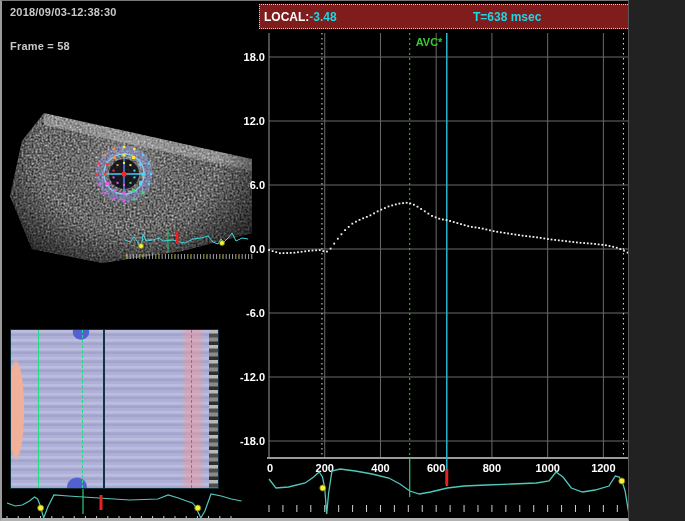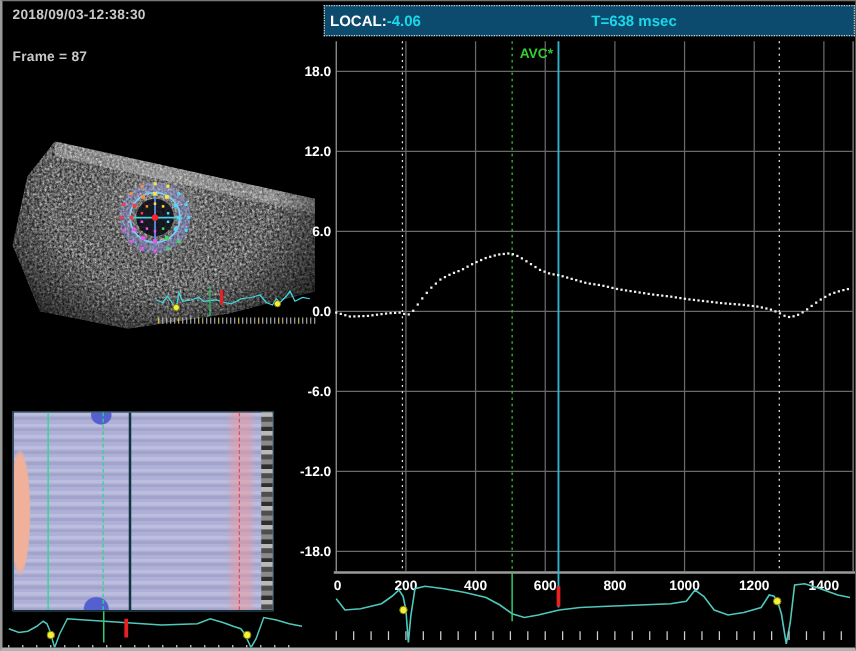--- a/index.html
+++ b/index.html
@@ -1,17 +1,17 @@
 <!DOCTYPE html>
 <html><head>
 <meta charset="utf-8">
 <style>
   html,body{margin:0;padding:0;background:#222;}
   *{box-sizing:border-box;}
-  .screen{position:relative;width:685px;height:521px;background:#000;overflow:hidden;
+  .screen{position:relative;width:629px;height:521px;background:#000;overflow:hidden;
     border-top:1px solid #777;border-left:2px solid #9a9a9a;border-right:1px solid #555;border-bottom:3px solid #b2b2b2;
     font-family:"Liberation Sans",sans-serif;}
   .lbl{position:absolute;color:#c8c8c8;font-size:11px;font-weight:bold;letter-spacing:0.2px;}
   
   .cscale{position:absolute;left:200px;top:2px;width:62px;text-align:center;color:#fff;font-size:11px;font-weight:bold;}
   .cscale .t{color:#9a9a9a;}
   #cs-bar{width:15px;height:66px;margin:1px auto 1px auto;display:flex;flex-direction:column;}
   #cs-bar div{flex:1;}
   
   .uswrap{position:absolute;left:0;top:62px;width:252px;height:206px;}
@@ -22,35 +22,35 @@
       radial-gradient(ellipse 17px 16px at 66px 157px,#5560d0 55%, rgba(85,96,208,0) 62%),
       radial-gradient(ellipse 13px 78px at 5px 80px,  #f0b09a 58%, rgba(240,176,154,0) 66%),
       linear-gradient(90deg, rgba(0,0,0,0) 170px, rgba(244,150,150,0.45) 176px, rgba(244,150,150,0.45) 188px, rgba(0,0,0,0) 194px),
       repeating-linear-gradient(180deg, rgba(255,255,255,0.17) 0 2px, rgba(20,20,60,0.08) 4px 6px, rgba(0,0,0,0) 6px 9px),
       #aeb0d8;}
   .mmode .gstrip{position:absolute;right:0;top:0;width:9px;height:100%;
       background:repeating-linear-gradient(180deg,#b9b9b9 0 3px,#4e4e4e 4px 7px,#8a8a8a 8px 11px,#2e2e2e 12px 15px);}
   .vline{position:absolute;top:0;height:100%;width:0;}
   
   .chead{position:absolute;left:257px;top:3px;width:425px;height:25px;border:1px dotted #cfcfcf;
-    display:flex;align-items:center;font-size:12px;font-weight:bold;background:#0c4a6e;}
+    display:flex;align-items:center;font-size:12px;font-weight:bold;background:#7f1d1d;}
   .chead .scope{color:#fff;margin-left:4px;}
   .chead .meas{color:#a0a0a0;margin-left:5px;font-weight:bold;}
   .chead .val{color:#1ad8e8;}
   .chead .tms{color:#1ad8e8;position:absolute;left:213px;}
   svg{position:absolute;}
   text.axlbl{font-family:"Liberation Sans",sans-serif;font-size:11px;font-weight:bold;}
 </style>
 </head>
 <body>
 
 <div class="screen">
 
   <div class="lbl" style="left:8px;top:5px;">2018/09/03-12:38:30</div>
-  <div class="lbl" style="left:8px;top:39px;">Frame = 87</div>
+  <div class="lbl" style="left:8px;top:39px;">Frame = 58</div>
 
 
   <div class="uswrap">
     <svg id="us-svg" width="252" height="206" viewBox="0 0 252 206">
       <defs>
         <clipPath id="fan">
             <polygon points="42,50 250,96 250,170 180,188 100,200 30,186 8,133 20,78"></polygon>
           </clipPath>
         <filter id="speck" x="0" y="0" width="100%" height="100%">
           <feTurbulence type="fractalNoise" baseFrequency="0.5" numOctaves="3" seed="7" stitchTiles="stitch"></feTurbulence>
@@ -199,21 +199,21 @@
       <line x1="170.99999999999997" y1="28" x2="170.99999999999997" y2="32" stroke="#cfcfcf" stroke-width="1"></line>
       <line x1="182.19999999999996" y1="28" x2="182.19999999999996" y2="32" stroke="#cfcfcf" stroke-width="1"></line>
       <line x1="193.39999999999995" y1="28" x2="193.39999999999995" y2="32" stroke="#cfcfcf" stroke-width="1"></line>
       <line x1="204.59999999999994" y1="28" x2="204.59999999999994" y2="32" stroke="#cfcfcf" stroke-width="1"></line>
       <line x1="215.79999999999993" y1="28" x2="215.79999999999993" y2="32" stroke="#cfcfcf" stroke-width="1"></line>
       <line x1="226.99999999999991" y1="28" x2="226.99999999999991" y2="32" stroke="#cfcfcf" stroke-width="1"></line>
     </svg>
 
   <div class="chead">
     <span class="scope">LOCAL:</span>
-    <span class="val">-4.06</span>
+    <span class="val">-3.48</span>
     <span class="tms">T=638 msec</span>
   </div>
 
   <svg id="chart-svg" width="450" height="489" viewBox="0 0 450 489" style="left:235px;top:30px;">
       <line x1="87.72881355932203" y1="2" x2="87.72881355932203" y2="426" stroke="#6a6a6a" stroke-width="1"></line>
       <line x1="143.45762711864407" y1="2" x2="143.45762711864407" y2="426" stroke="#6a6a6a" stroke-width="1"></line>
       <line x1="199.1864406779661" y1="2" x2="199.1864406779661" y2="426" stroke="#6a6a6a" stroke-width="1"></line>
       <line x1="254.91525423728814" y1="2" x2="254.91525423728814" y2="426" stroke="#6a6a6a" stroke-width="1"></line>
       <line x1="310.64406779661016" y1="2" x2="310.64406779661016" y2="426" stroke="#6a6a6a" stroke-width="1"></line>
       <line x1="366.3728813559322" y1="2" x2="366.3728813559322" y2="426" stroke="#6a6a6a" stroke-width="1"></line>

